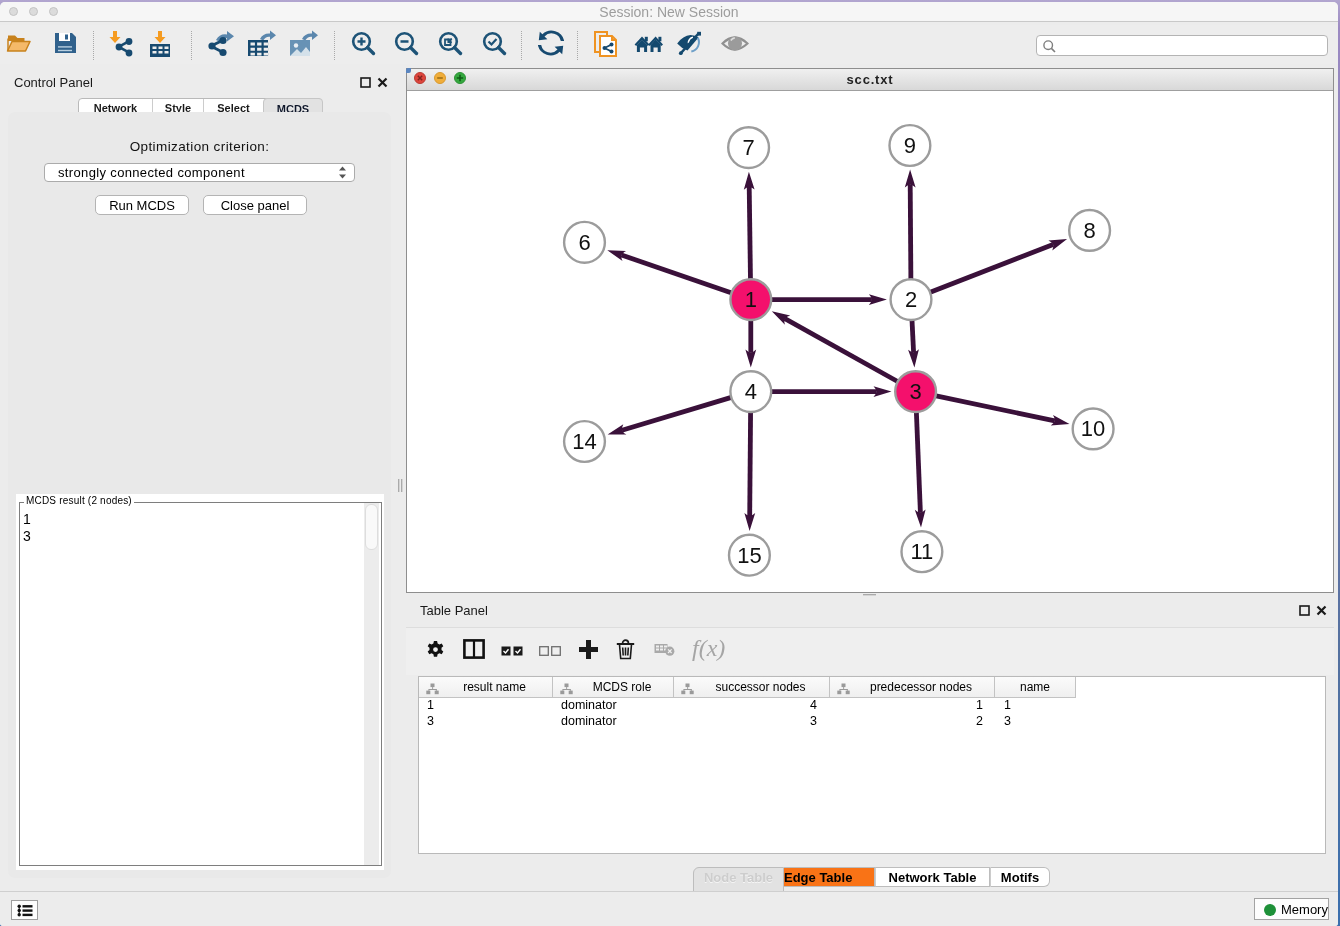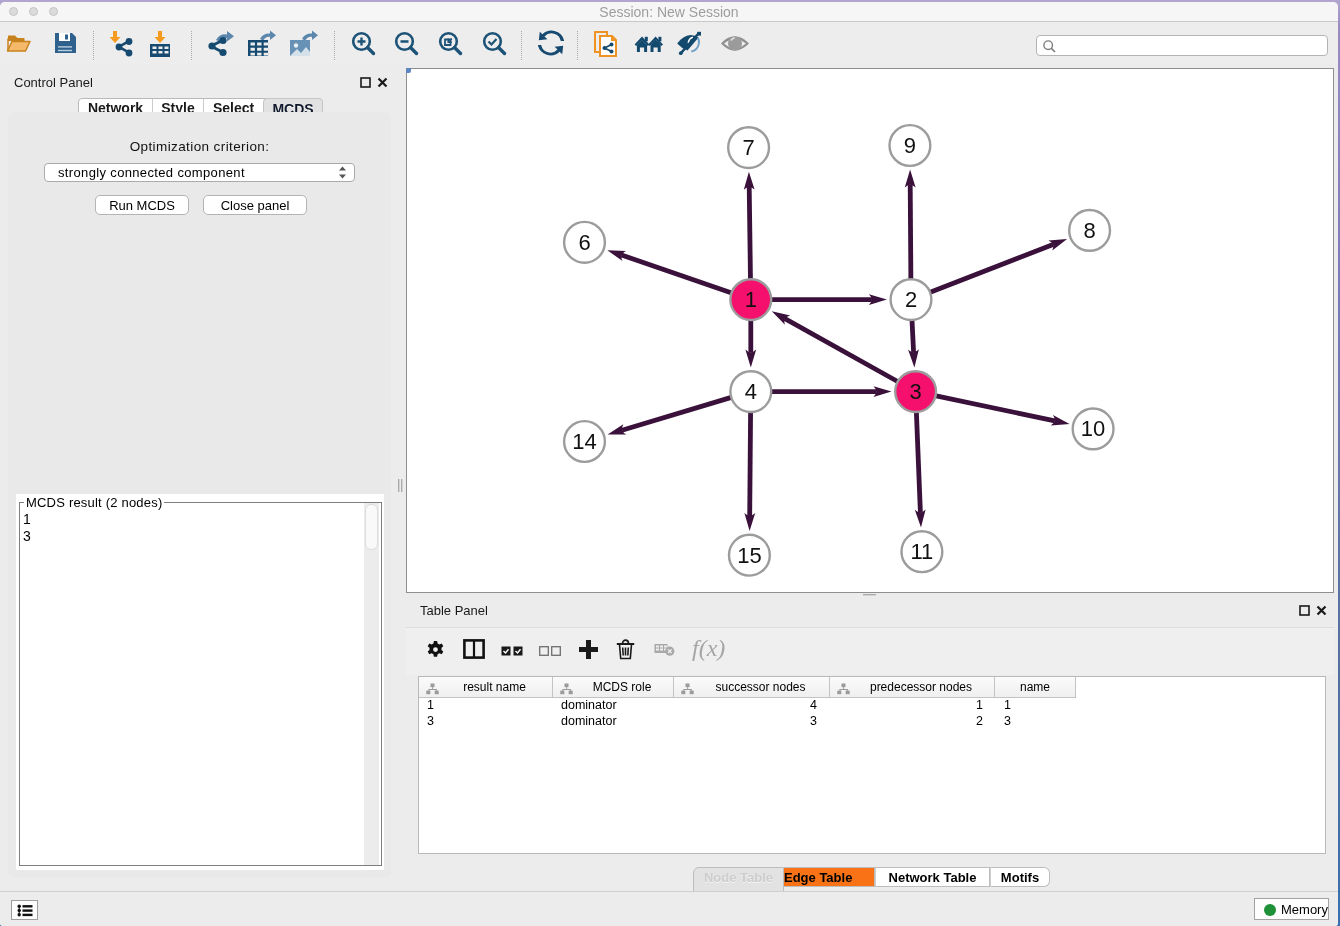--- a/index.html
+++ b/index.html
@@ -169,55 +169,73 @@
       </div>
   </div>
   <div class="cpanel" id="cpanel">
     <div class="phead" style="position:absolute;left:14px;top:11px">Control Panel</div>
     <svg style="position:absolute;left:360px;top:13px" width="11" height="11" viewBox="0 0 11 11">
         <rect x="1" y="1" width="9" height="9" fill="none" stroke="#1a1a1a" stroke-width="1.6"></rect>
       </svg>
     <svg style="position:absolute;left:377px;top:13px" width="11" height="11" viewBox="0 0 11 11">
         <path d="M1.5 1.5 L9.5 9.5 M9.5 1.5 L1.5 9.5" stroke="#1a1a1a" stroke-width="2.2"></path>
       </svg>
-    <div style="position:absolute;left:78px;top:34px;width:244px;height:19px;background:#fff;border:1px solid #b9b9b9;border-radius:4px;font-size:14px;font-weight:bold">
+    <div style="position:absolute;left:78px;top:34px;width:244px;height:19px;background:#fff;border:1px solid #b9b9b9;border-radius:4px;font-size:11px;font-weight:bold">
       <div style="position:absolute;left:0;width:74px;top:0;bottom:0;text-align:center;line-height:18px;color:#1a1a1a;border-right:1px solid #ccc">Network</div>
       <div style="position:absolute;left:74px;width:51px;top:0;bottom:0;text-align:center;line-height:18px;color:#1a1a1a;border-right:1px solid #ccc">Style</div>
       <div style="position:absolute;left:125px;width:59px;top:0;bottom:0;text-align:center;line-height:18px;color:#1a1a1a">Select</div>
       <div style="position:absolute;left:184px;width:60px;top:-1px;height:21px;text-align:center;line-height:20px;background:#e2e2e2;color:#0f172a;border:1px solid #c6c6c6;border-radius:4px;text-shadow:0 1px 0 #fff">MCDS</div>
     </div>
     <div class="inner">
       <div style="position:absolute;left:0;right:0;top:27px;text-align:center;font-size:13.5px;letter-spacing:0.4px;color:#111">Optimization criterion:</div>
       <div style="position:absolute;left:36px;top:51px;width:311px;height:19px;background:#fff;border:1px solid #ababab;border-radius:4px">
         <div style="position:absolute;left:13px;top:1px;font-size:13px;letter-spacing:0.35px;color:#000">strongly connected component</div>
         <svg style="position:absolute;right:7px;top:2px" width="9" height="13" viewBox="0 0 9 13">
             <path d="M4.5 0.5 L8 4.5 H1 z M4.5 12.5 L1 8.5 h7 z" fill="#555"></path>
           </svg>
       </div>
       <div class="btn" style="left:87px;top:83px;width:94px;height:20px;line-height:19px">Run MCDS</div>
       <div class="btn" style="left:195px;top:83px;width:104px;height:20px;line-height:19px">Close panel</div>
       <div style="position:absolute;left:8px;top:382px;right:7px;bottom:8px;background:#fff">
         <div style="position:absolute;left:3px;top:8px;right:2px;bottom:4px;border:1px solid #7e7e7e"></div>
-        <div style="position:absolute;left:8px;top:1px;font-size:13px;letter-spacing:0.2px;color:#000;background:#fff;padding:0 2px">MCDS result (2 nodes)</div>
+        <div style="position:absolute;left:8px;top:1px;font-size:10px;letter-spacing:0.2px;color:#000;background:#fff;padding:0 2px">MCDS result (2 nodes)</div>
         <div style="position:absolute;left:7px;top:17px;font-size:14px;color:#000;line-height:17px">1<br>3</div>
         <div style="position:absolute;right:5px;top:9px;width:15px;bottom:5px;background:#ececec"></div>
         <div style="position:absolute;right:6px;top:10px;width:13px;height:46px;background:#f9f9f9;border:1px solid #ddd;border-radius:6px"></div>
       </div>
     </div>
   </div>
   <div style="position:absolute;left:398px;top:477px;width:6px;height:13px">
     <div style="position:absolute;left:0;width:2px;top:0;bottom:0;background:#d4d4d4;border-left:1px solid #aaa"></div>
     <div style="position:absolute;left:3px;width:2px;top:0;bottom:0;background:#d4d4d4;border-left:1px solid #aaa"></div>
   </div>
   <div style="position:absolute;left:863px;top:589px;width:13px;height:6px">
     <div style="position:absolute;top:0;height:2px;left:0;right:0;background:#d4d4d4;border-top:1px solid #aaa"></div>
     <div style="position:absolute;top:3px;height:2px;left:0;right:0;background:#d4d4d4;border-top:1px solid #aaa"></div>
   </div>
   <div class="nwin" id="nwin">
       <div style="position:absolute;left:-1px;top:-1px;width:5px;height:5px;background:#5b86c0;border-radius:2px 0 2px 0;z-index:5"></div>
+    <div class="ntitle">
+      <div class="dot" style="left:7px;background:#de453c;border:1px solid #b93c34">
+          <svg width="10" height="10" viewBox="0 0 10 10" style="position:absolute;left:0;top:0">
+            <path d="M2.8 2.8 l4.4 4.4 m0 -4.4 l-4.4 4.4" stroke="#7e241f" stroke-width="1.4"></path>
+          </svg>
+        </div>
+      <div class="dot" style="left:27px;background:#f0ad39;border:1px solid #d8992f">
+          <svg width="10" height="10" viewBox="0 0 10 10" style="position:absolute;left:0;top:0">
+            <path d="M2.2 5 h5.6" stroke="#9a6c13" stroke-width="1.6"></path>
+          </svg>
+        </div>
+      <div class="dot" style="left:47px;background:#34a83e;border:1px solid #2c9135">
+          <svg width="10" height="10" viewBox="0 0 10 10" style="position:absolute;left:0;top:0">
+            <path d="M5 1.8 v6.4 M1.8 5 h6.4" stroke="#0e5c16" stroke-width="1.6"></path>
+          </svg>
+        </div>
+      <div style="position:absolute;top:3px;left:0;right:0;text-align:center;font-size:13px;font-weight:bold;color:#222;letter-spacing:0.8px">scc.txt</div>
+    </div>
     <svg style="position:absolute;left:0;top:22px" width="926" height="501" viewBox="0 0 926 501">
         <g stroke="#3a113a" stroke-width="4.8">
           <line x1="343.5" y1="190.0" x2="342.2" y2="95.7"></line>
           <line x1="326.2" y1="202.5" x2="214.5" y2="164.0"></line>
           <line x1="362.4" y1="208.6" x2="464.9" y2="208.6"></line>
           <line x1="343.8" y1="227.2" x2="343.8" y2="261.5"></line>
           <line x1="503.9" y1="190.0" x2="503.2" y2="93.6"></line>
           <line x1="521.3" y1="201.9" x2="646.1" y2="153.5"></line>
           <line x1="504.9" y1="227.2" x2="506.6" y2="261.5"></line>
           <line x1="492.4" y1="291.5" x2="377.9" y2="227.7"></line>

